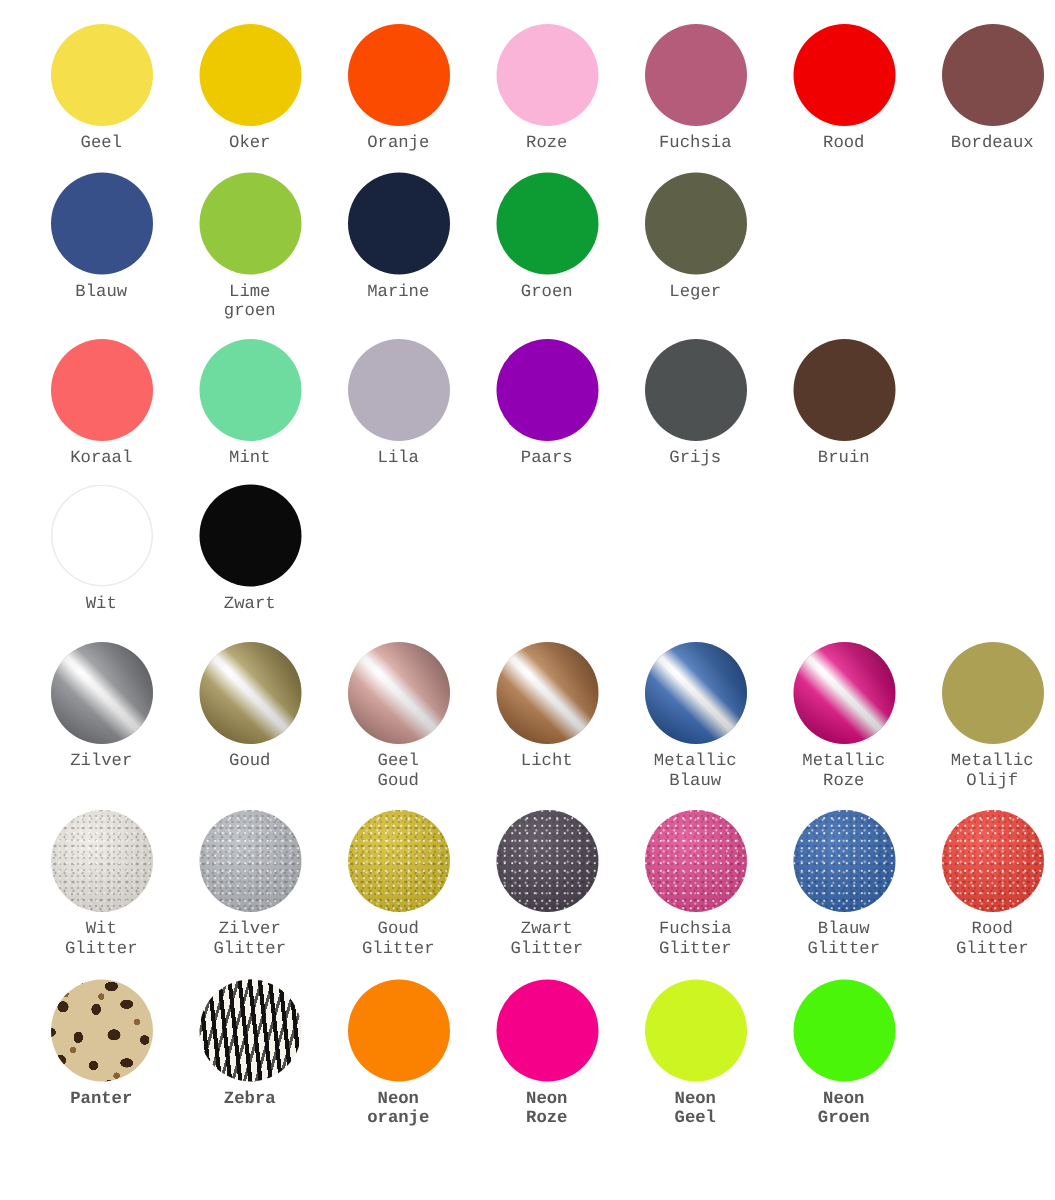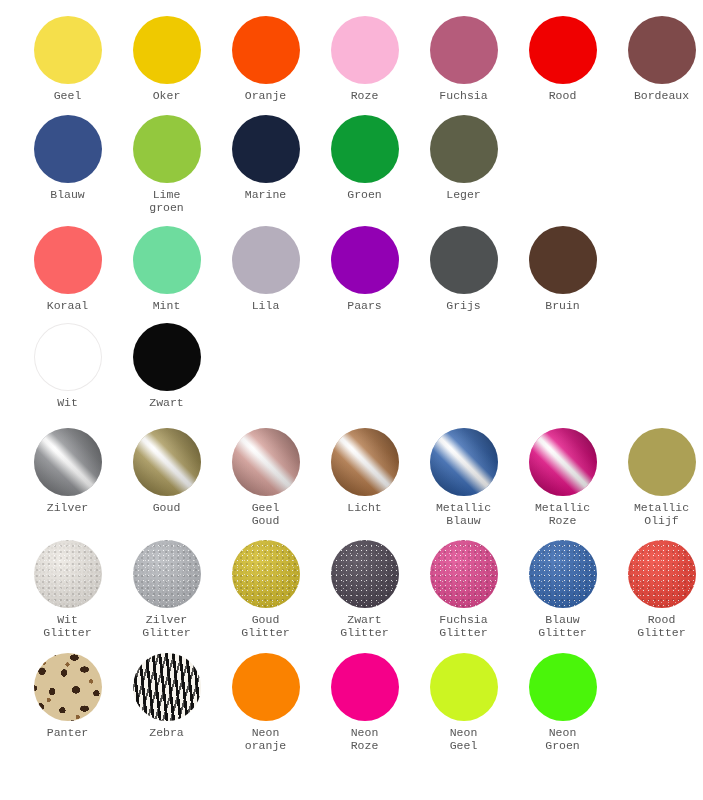--- a/index.html
+++ b/index.html
@@ -61,21 +61,21 @@
     width: 96px;
   }
 
   
   .r1 { margin-top: 16px; }
   .r2 { margin-top: 12px; }
   .r3 { margin-top: 11px; }
   .r4 { margin-top: 11px; }
   .r5 { margin-top: 18px; }
   .r6 { margin-top: 12px; }
-  .r7 { margin-top: 13px; }
+  .r7 { margin-top: 13px; font-weight: bold; }
 
   
   .fx-flat { }
 
   
   .fx-outline { box-shadow: inset 0 0 0 1px #eceaea; }
 
   
   .fx-metallic::before {
     content: "";

